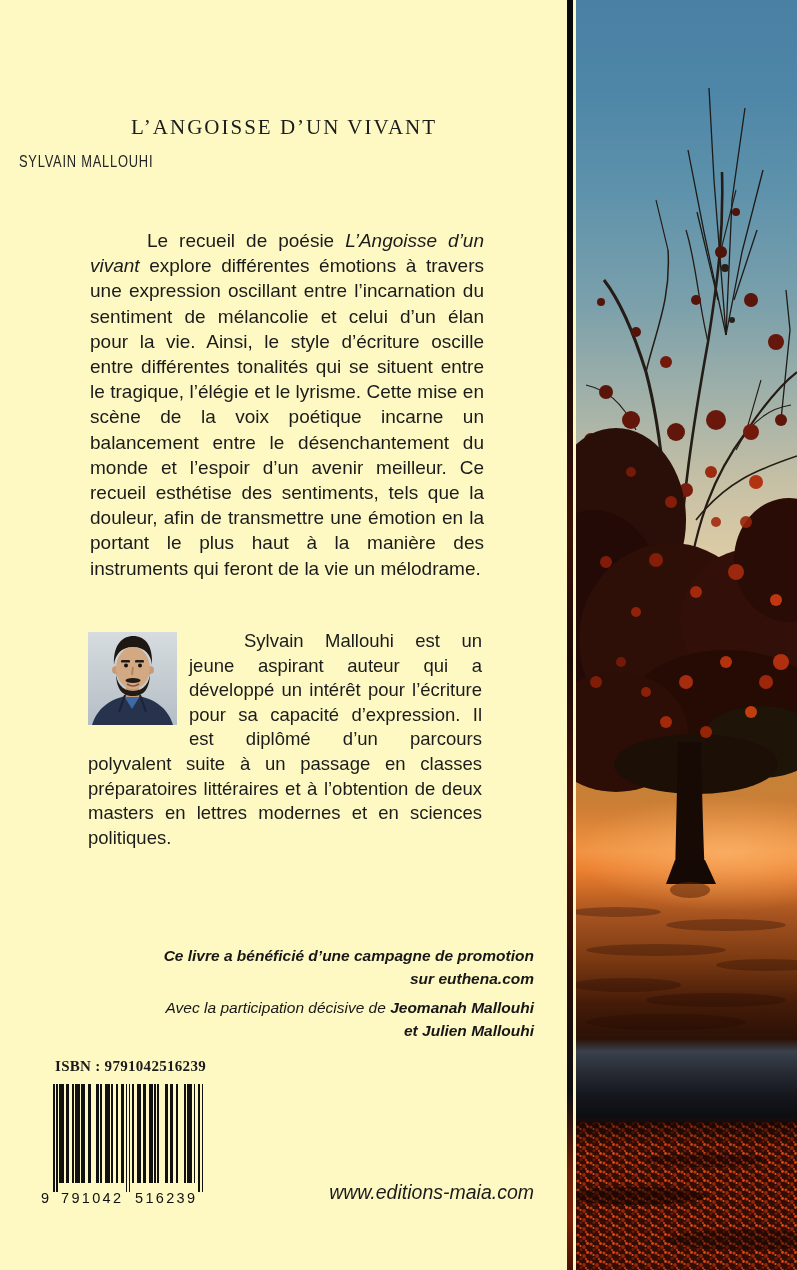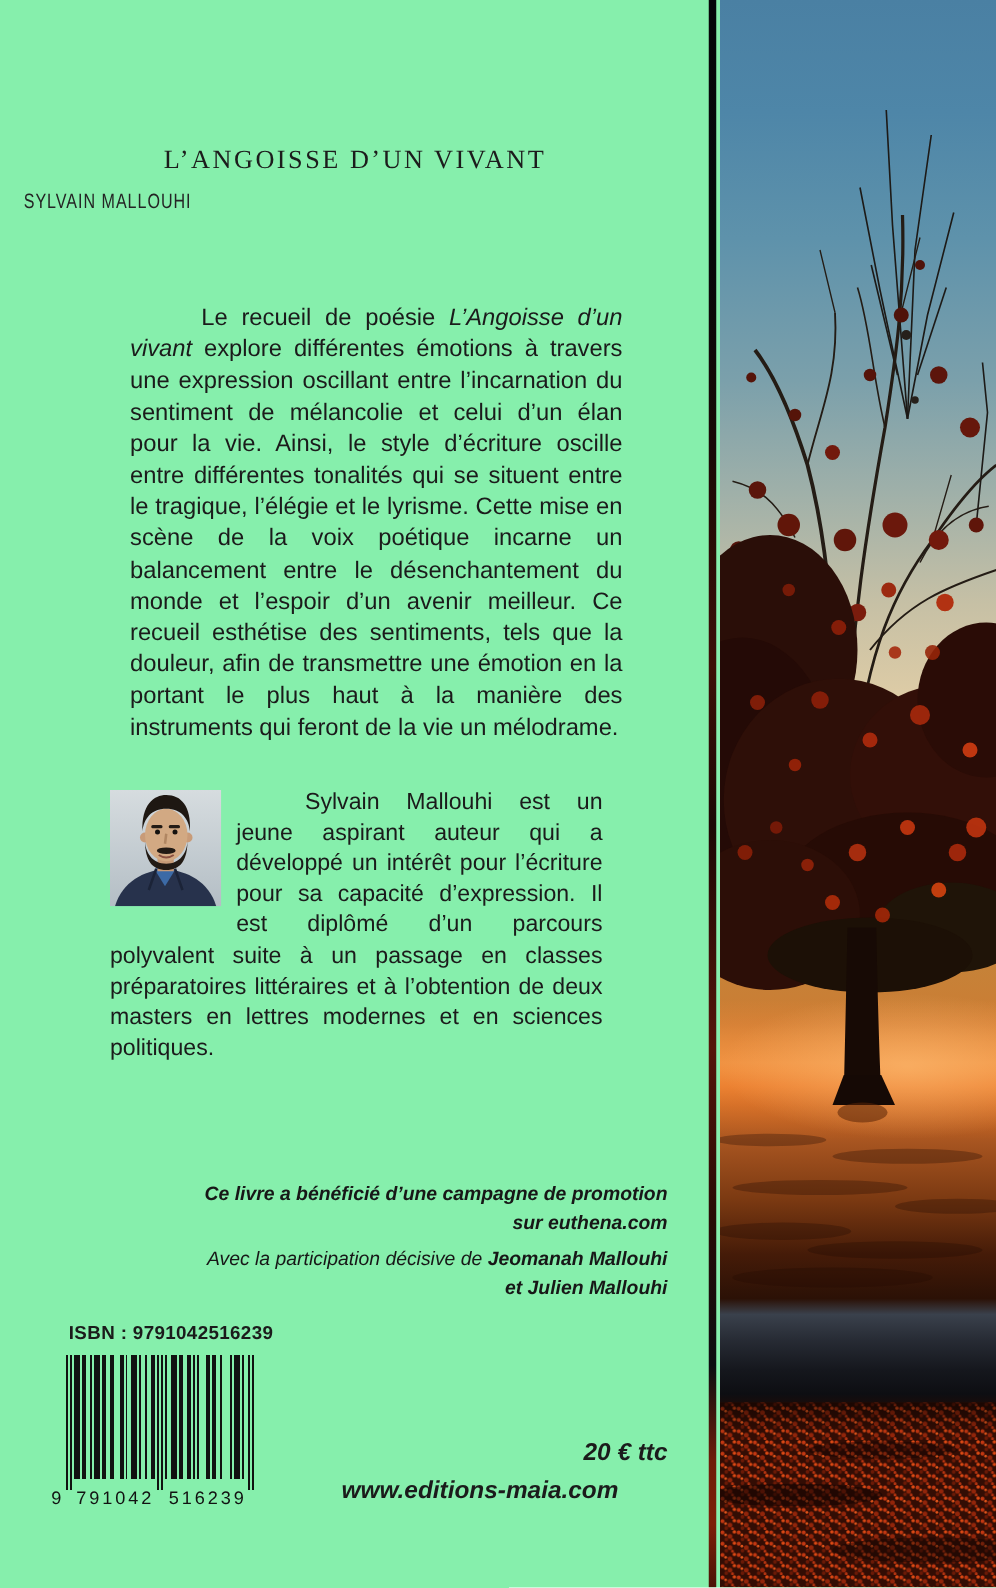--- a/index.html
+++ b/index.html
@@ -1,41 +1,41 @@
 <!DOCTYPE html>
 <html><head>
 <meta charset="utf-8">
 <style>
   html,body{margin:0;padding:0;background:#ffffff;}
-  .cover{position:relative;width:797px;height:1270px;background:#86efac;overflow:hidden;
+  .cover{position:relative;width:797px;height:1270px;background:#fef9c3;overflow:hidden;
          font-family:"Liberation Sans",sans-serif;color:#1b1b1b;}
   .book-title{position:absolute;top:115px;left:0;width:568px;text-align:center;
          font-family:"Liberation Serif",serif;font-size:21px;font-weight:400;
          letter-spacing:2px;color:#1c1c1c;}
   .book-author{position:absolute;top:152px;left:0;width:568px;}
   .book-author>span{display:inline-block;transform:scaleX(.78);transform-origin:center;
          font-size:16.5px;letter-spacing:1px;color:#242424;}
-  .synopsis{position:absolute;top:226px;left:88px;width:394px;margin:16px;
+  .synopsis{position:absolute;top:226px;left:88px;width:394px;margin:2px;
          font-size:19px;line-height:25.2px;text-align:justify;text-indent:57px;}
   .synopsis .ital{font-style:italic;}
   .bio{position:absolute;top:629px;left:88px;width:394px;margin:0;
          font-size:18.5px;line-height:24.6px;text-align:justify;text-indent:55px;}
   .author-photo{float:left;width:89px;height:93px;margin:3px 12px 5px 0;display:block;}
   .promo{position:absolute;left:88px;width:446px;margin:0;text-align:right;
          font-style:italic;font-size:15.5px;line-height:23px;color:#171717;}
   .promo-campaign{top:944px;font-weight:700;}
   .promo-participation{top:996px;font-weight:400;}
   .promo-participation b{font-weight:700;}
-  .isbn-label{position:absolute;top:1058px;left:55px;font-size:15px;font-weight:700;letter-spacing:.3px;}
+  .isbn-label{position:absolute;top:1058px;left:55px;font-size:15px;font-weight:700;letter-spacing:.3px;font-family:Liberation Serif, serif;}
   .barcode{position:absolute;top:1084px;left:40px;}
   .barcode text{font-family:"Liberation Sans",sans-serif;}
   .price{position:absolute;top:1151px;left:234px;width:300px;text-align:right;
          font-size:19.5px;font-weight:700;font-style:italic;}
-  .website{position:absolute;top:1181px;left:234px;width:300px;text-align:center;
-         font-size:19.5px;font-weight:700;font-style:italic;}
+  .website{position:absolute;top:1181px;left:234px;width:300px;text-align:right;
+         font-size:19.5px;font-weight:400;font-style:italic;}
   .spine-sliver{position:absolute;left:567px;top:0;width:6px;height:1270px;
          background:linear-gradient(#05070a 0%,#060809 16%,#180a06 28%,#3d1007 42%,
          #1c0905 52%,#55150a 66%,#2a0c05 76%,#0c0d11 86%,#6e1d09 92%,#7c2009 96%,#4a1206 100%);}
   .photo-strip{position:absolute;left:576px;top:0;width:221px;height:1270px;}
   .photo-strip svg{display:block;width:221px;height:1270px;}
 </style>
 </head>
 <body>
 
 <div class="cover">
@@ -112,21 +112,20 @@
         <rect x="147.30" y="0" width="4.74" height="99" fill="#111111"></rect>
         <rect x="153.62" y="0" width="1.58" height="99" fill="#111111"></rect>
         <rect x="158.36" y="0" width="1.58" height="108" fill="#111111"></rect>
         <rect x="161.52" y="0" width="1.58" height="108" fill="#111111"></rect>
       </g>
     <text x="9" y="119" font-size="14.5" fill="#111" text-anchor="end">9</text>
     <text x="51" y="119" font-size="14.5" fill="#111" text-anchor="middle" textLength="60" lengthAdjust="spacing">791042</text>
     <text x="125" y="119" font-size="14.5" fill="#111" text-anchor="middle" textLength="60" lengthAdjust="spacing">516239</text>
   </svg>
 
-  <div class="price">20 € ttc</div>
   <div class="website">www.editions-maia.com</div>
 
   <div class="spine-sliver"></div>
 
   <div class="photo-strip">
     <svg viewBox="0 0 221 1270" preserveAspectRatio="none">
       <defs>
         <linearGradient id="bgG" x1="0" y1="0" x2="0" y2="1">
           <stop offset="0" stop-color="#4a80a3"></stop>
           <stop offset="0.071" stop-color="#4e86a8"></stop>

